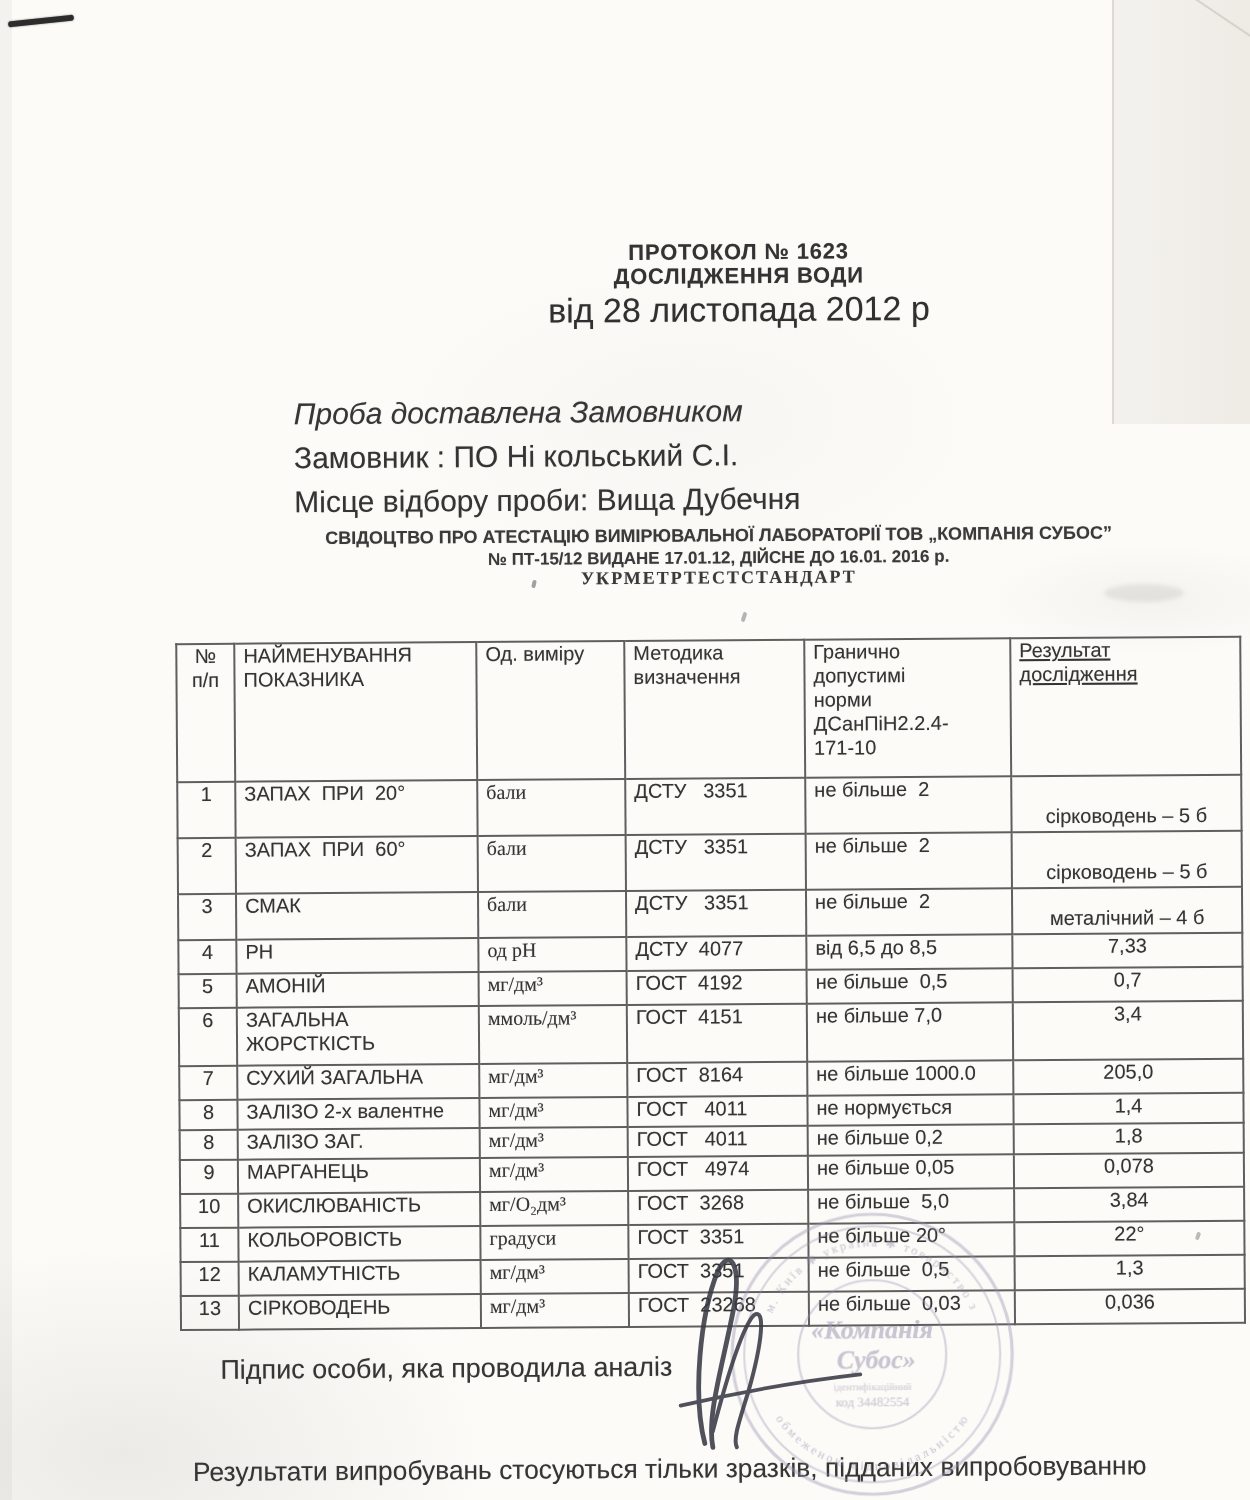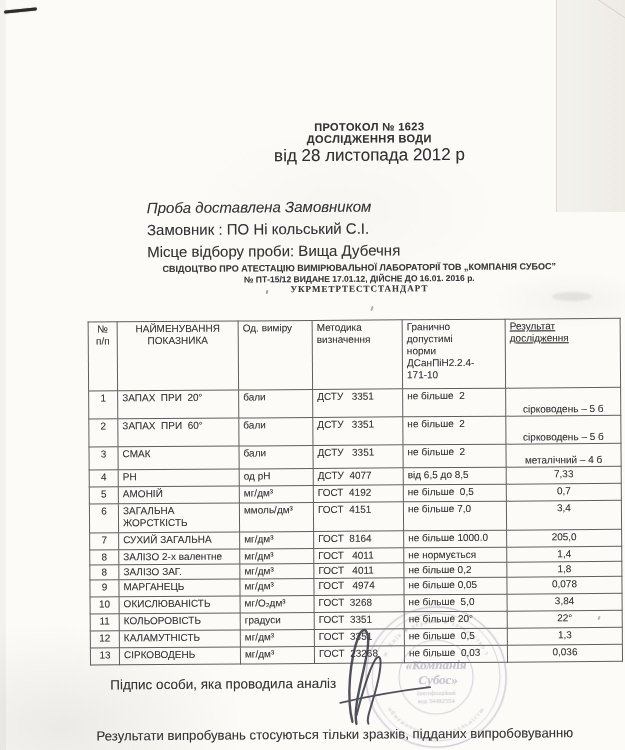--- a/index.html
+++ b/index.html
@@ -44,26 +44,26 @@
   .cert .c3{font-size:9px;font-weight:bold;line-height:11px;letter-spacing:1px;
     font-family:"Liberation Serif","DejaVu Serif",serif;}
 
   table.protocol{position:absolute;left:88px;top:320px;width:532px;border-collapse:collapse;
     table-layout:fixed;font-size:10px;color:#343434;}
   table.protocol th,table.protocol td{border:1px solid #5f5f5f;vertical-align:top;
     white-space:pre-wrap;line-height:12px;padding:1px 4px;}
   table.protocol{border:1.5px solid #474747;}
   th{font-weight:normal;white-space:pre-line;height:66px;padding-top:3px;}
   .h-num{text-align:center;}
-  .h-name{text-align:center;}
+  .h-name{text-align:left;}
   .h-unit,.h-method,.h-norm{text-align:left;padding-left:6px;}
   .h-result{text-align:left;padding-left:8px;text-decoration:underline;}
   .c-num{text-align:center;}
   .c-name{padding-left:6px;margin-left:16px;}
-  .c-unit{padding-left:6px;}
+  .c-unit{padding-left:6px;font-family:Liberation Serif, serif;}
   .c-method{padding-left:10px;}
   .c-norm{padding-left:5px;}
   .c-result{text-align:center;}
   tr td{height:14px;}
   .r0 td,.r1 td{height:25px;}
   .r2 td{height:20px;}
   .r5 td{height:26px;}
   .r7 td,.r8 td{height:12px;}
   .r0 .c-result,.r1 .c-result,.r2 .c-result{vertical-align:bottom;padding-bottom:0;}
 

